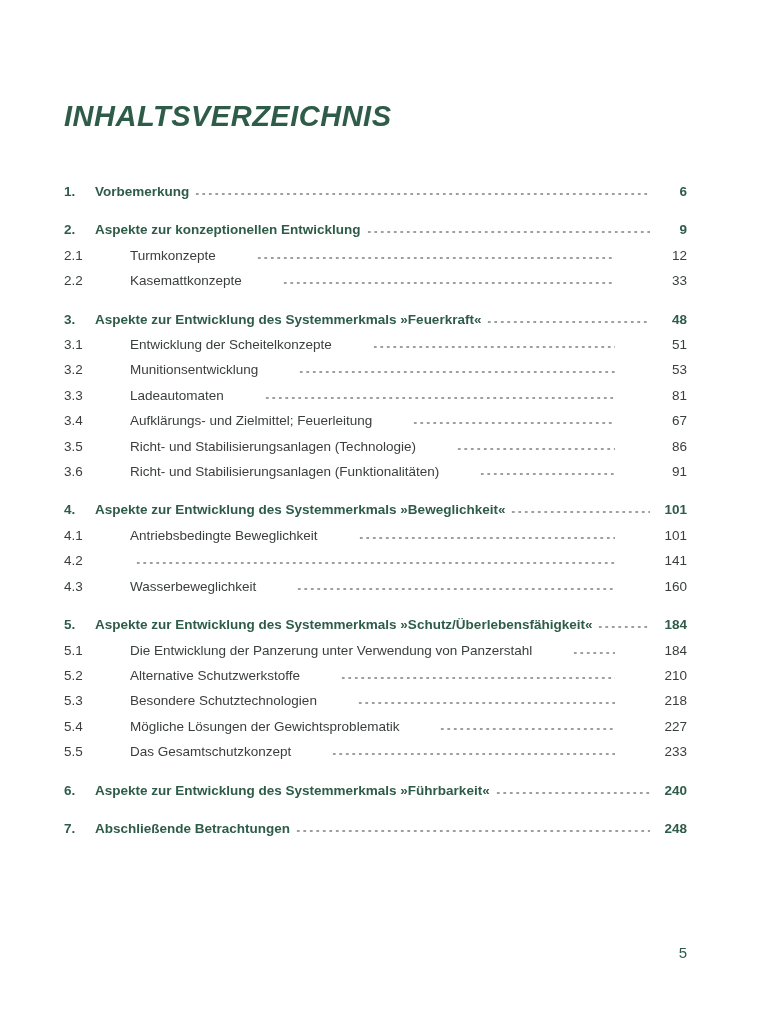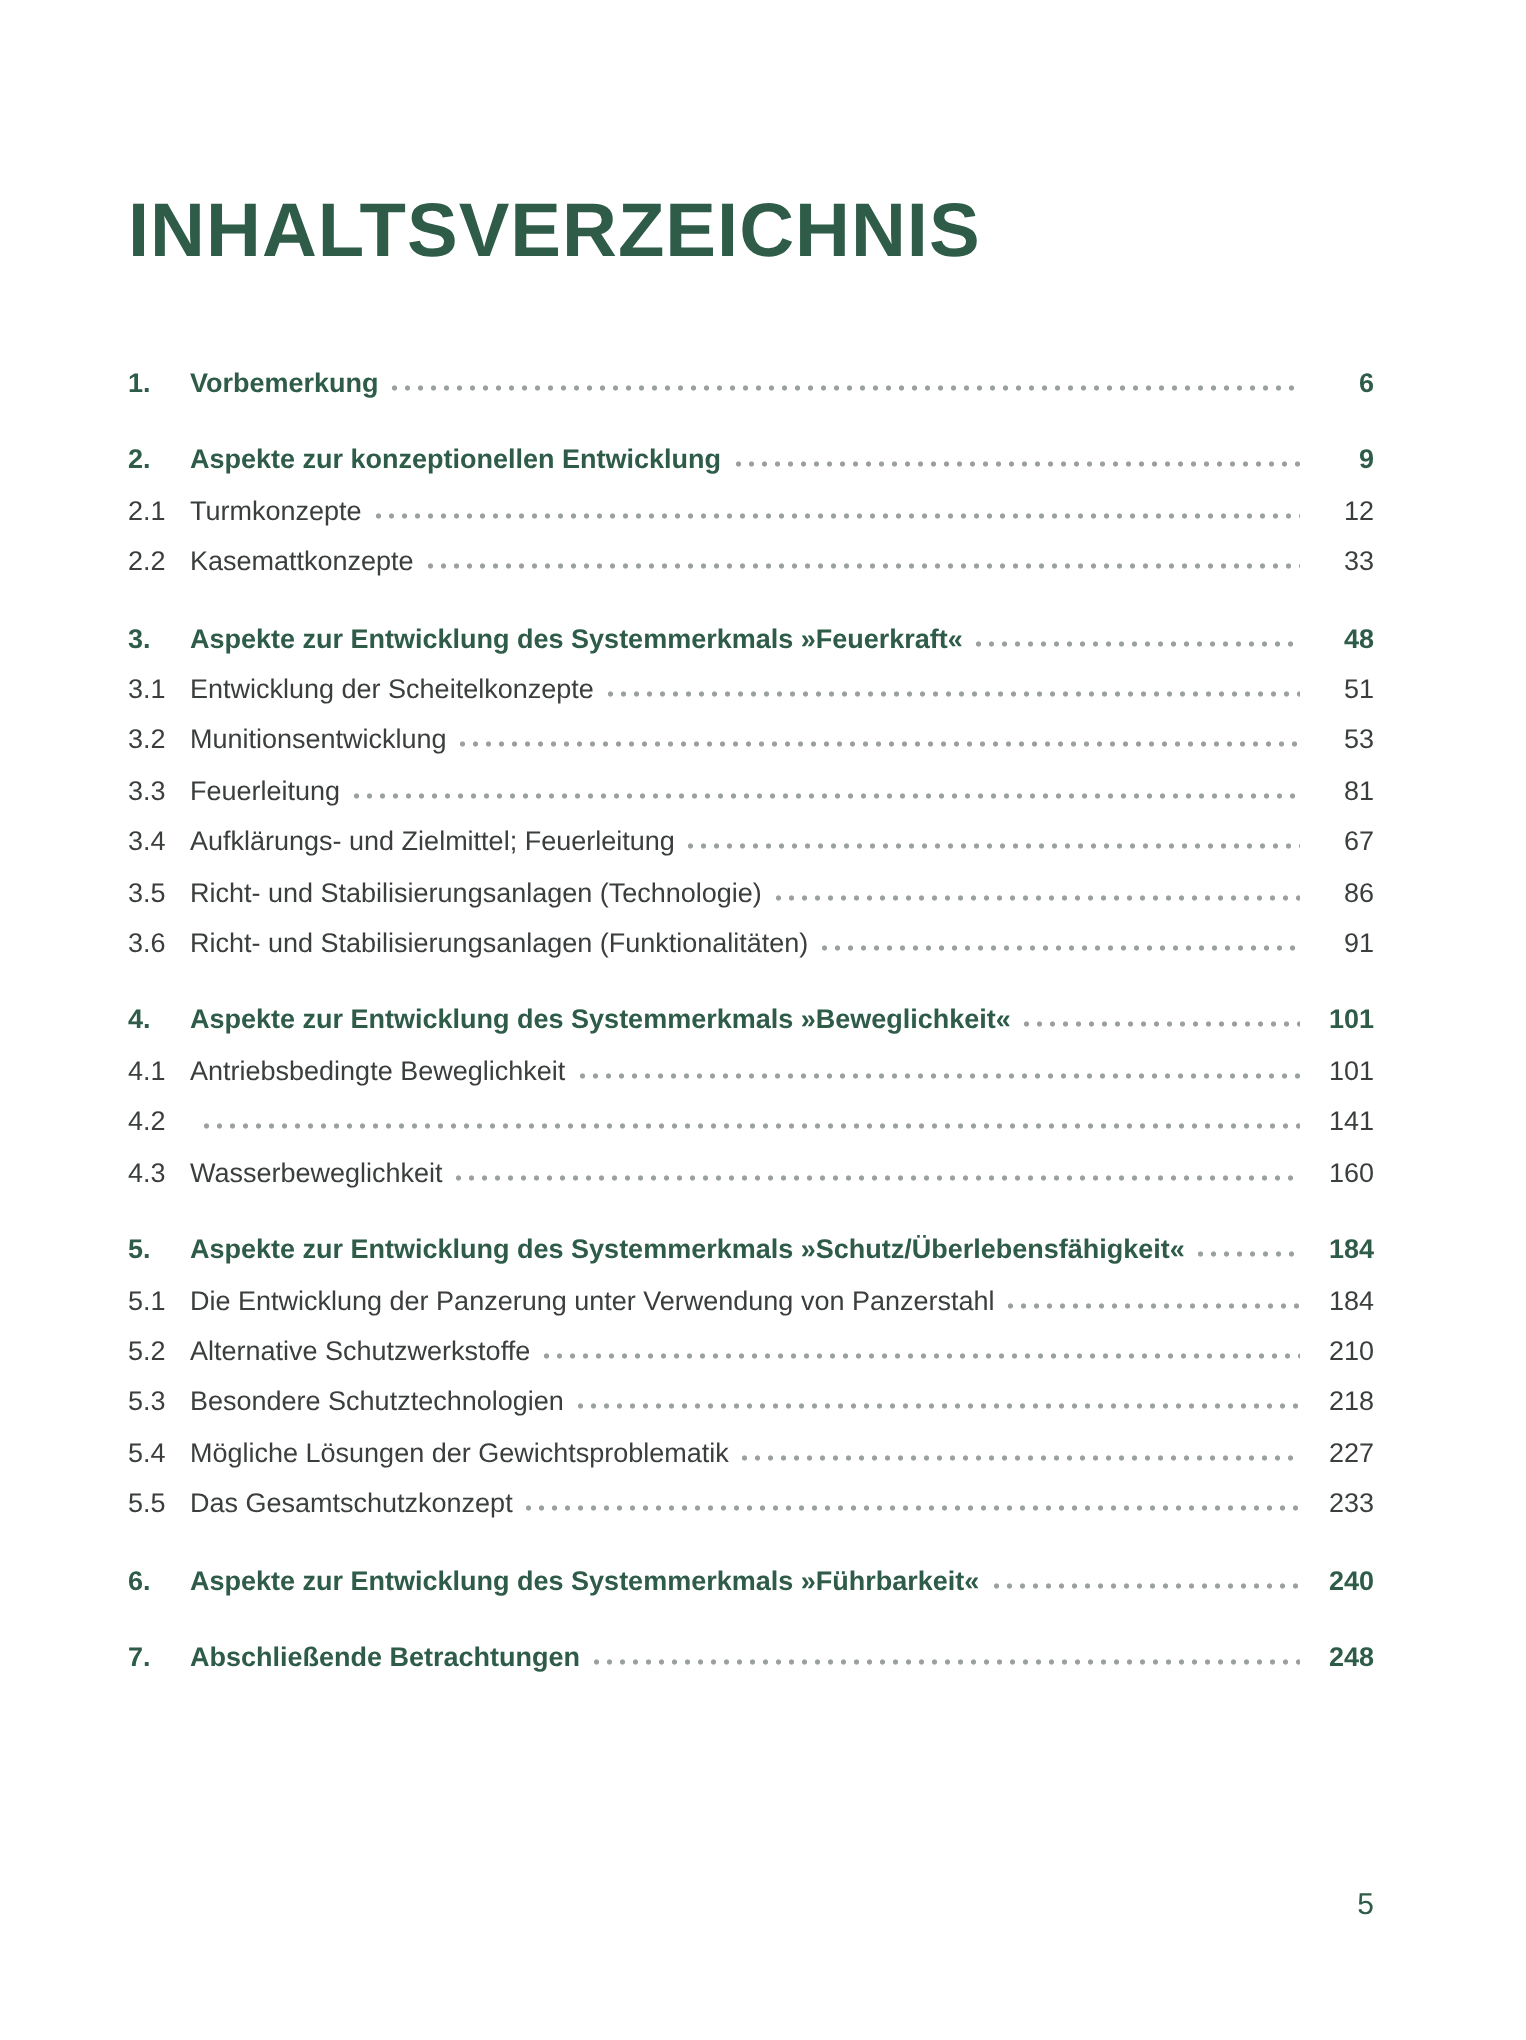--- a/index.html
+++ b/index.html
@@ -18,25 +18,26 @@
     width: 763px;
     height: 1020px;
     background: #ffffff;
     overflow: hidden;
   }
   .title {
     position: absolute;
     left: 64px;
     top: 99px;
     margin: 0;
-    font-size: 38px;
+    font-size: 29px;
     line-height: 34px;
     font-weight: 800;
     letter-spacing: 0.5px;
     color: var(--accent);
+    font-style: italic;
   }
   .toc {
     position: absolute;
     left: 64px;
     right: 76px;
     top: 179px;
   }
   .toc-group { margin-bottom: 13px; }
   .toc-row {
     display: flex;
@@ -53,21 +54,21 @@
     height: 4px;
     margin: 0 5px;
     background-image: radial-gradient(circle, var(--dots) 1.1px, transparent 1.5px);
     background-size: 6.5px 4px;
     background-repeat: repeat-x;
     background-position: 0 50%;
     min-width: 10px;
   }
   .toc-row .pg { flex: 0 0 32px; text-align: right; }
   .toc-row.chapter { color: var(--accent); font-weight: 700; }
-  .toc-row.sub { color: var(--body); font-weight: 400; }
+  .toc-row.sub { color: var(--body); font-weight: 400; gap: 35px; }
   .footer-page-number {
     position: absolute;
     right: 76px;
     top: 944px;
     font-size: 15px;
     color: var(--accent);
   }
 </style>
 </head>
 <body>
@@ -117,21 +118,21 @@
           <span class="pg">51</span>
         </div>
         <div class="toc-row sub">
           <span class="num">3.2</span>
           <span class="label">Munitionsentwicklung</span>
           <span class="leader"></span>
           <span class="pg">53</span>
         </div>
         <div class="toc-row sub">
           <span class="num">3.3</span>
-          <span class="label">Feuerleitung</span>
+          <span class="label">Ladeautomaten</span>
           <span class="leader"></span>
           <span class="pg">81</span>
         </div>
         <div class="toc-row sub">
           <span class="num">3.4</span>
           <span class="label">Aufklärungs- und Zielmittel; Feuerleitung</span>
           <span class="leader"></span>
           <span class="pg">67</span>
         </div>
         <div class="toc-row sub">

